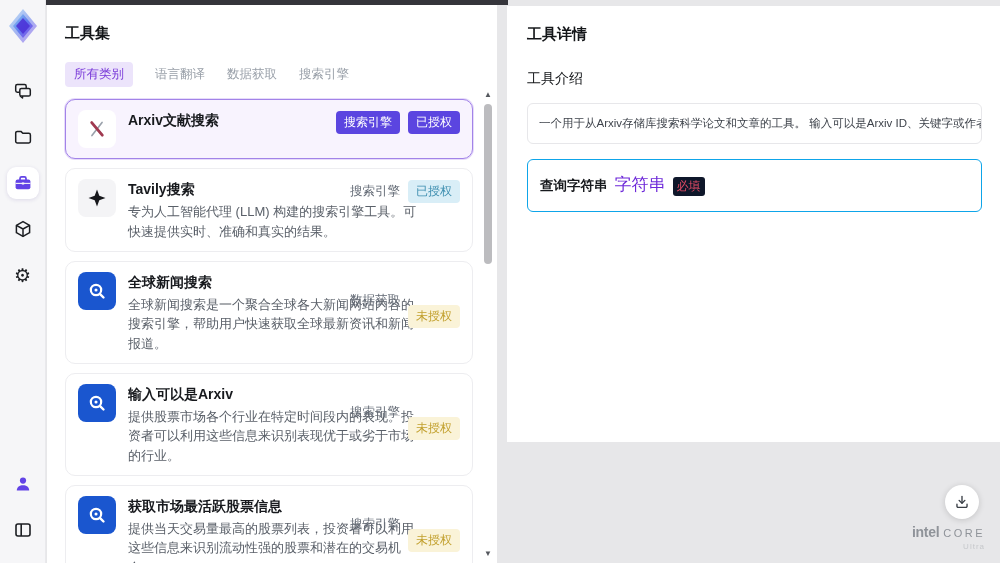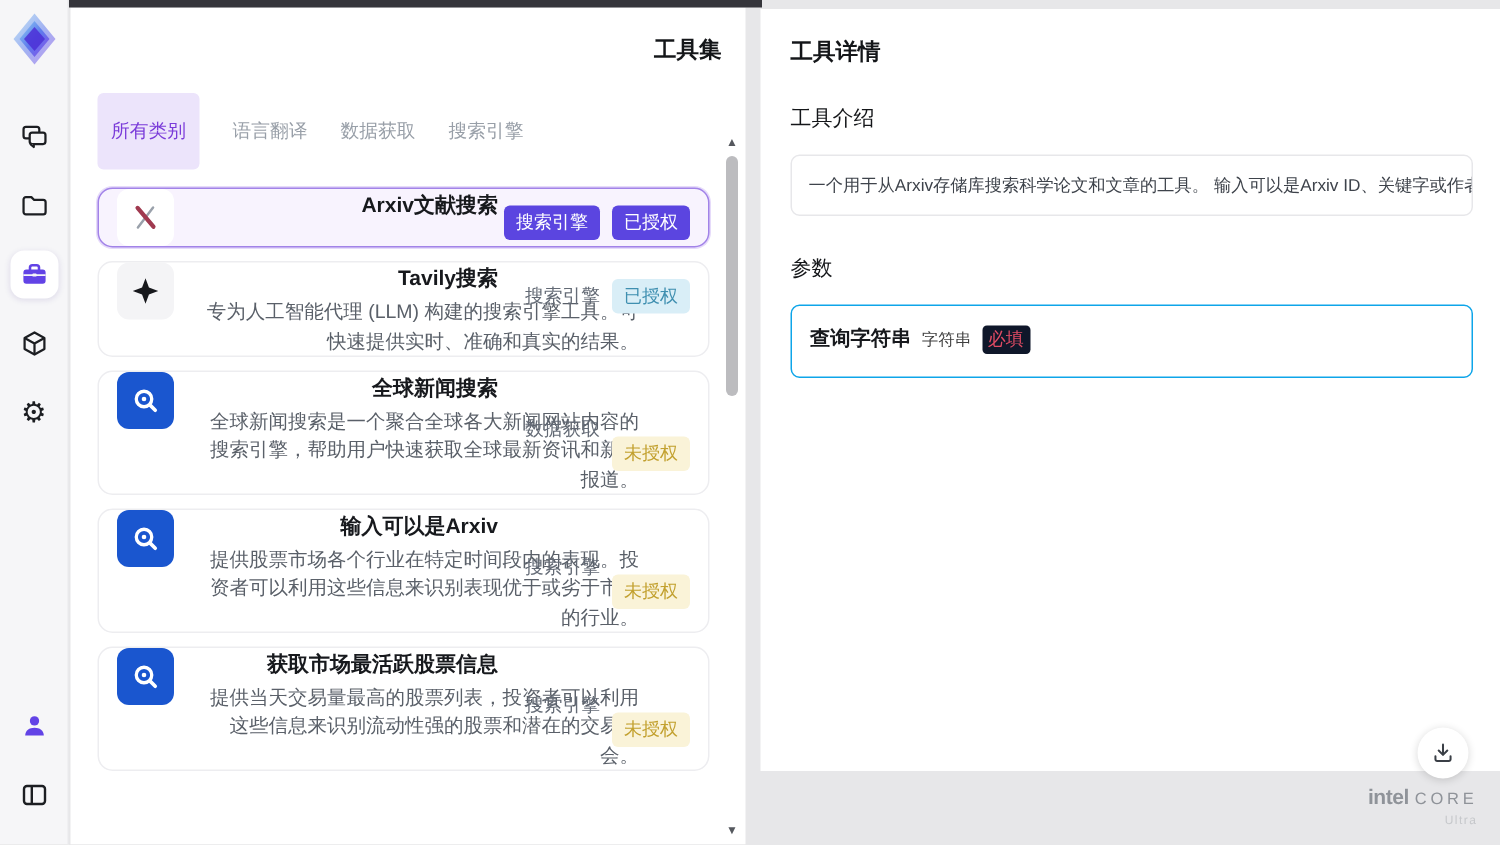--- a/index.html
+++ b/index.html
@@ -15,29 +15,29 @@
              padding:8px 0 10px; z-index:6; }
   .logo { width:32px; height:36px; margin-bottom:24px; }
   .nav-item { width:32px; height:32px; border-radius:9px; display:flex; align-items:center;
               justify-content:center; margin:7px 0; cursor:pointer; color:#1c1e22; }
   .nav-item.active { background:#ffffff; box-shadow:0 1px 4px rgba(40,20,120,.12); }
   .spacer { flex:1; }
   .gear-glyph { font-size:19px; line-height:1; color:#1c1e22; }
 
   
   .main-panel { position:absolute; left:47px; top:5px; width:450px; height:558px; background:#fff;
-                padding:19px 16px 0 18px; overflow:hidden;text-align:right; }
+                padding:19px 16px 0 18px; overflow:hidden; }
   .panel-title { font-size:15px; font-weight:bold; color:#141619; }
   .tabs { display:flex; align-items:center; gap:22px; margin-top:19px; font-size:12.5px; color:#989fa8; }
   .tab { cursor:pointer; white-space:nowrap; }
-  .tab.active { background:#ece4fb; color:#7a3bd9; padding:17px 9px; border-radius:4px;font-family:Liberation Serif, serif; }
+  .tab.active { background:#ece4fb; color:#7a3bd9; padding:4px 9px; border-radius:4px;font-family:Liberation Serif, serif; }
 
   .cards { margin-top:12px; padding-right:8px; }
   .card { position:relative; display:flex; align-items:flex-start; background:#fff;
-          border:1px solid #ededf0; border-radius:10px; padding:0 12px; margin-bottom:9px; cursor:pointer; }
+          border:1px solid #ededf0; border-radius:10px; padding:10px 12px; margin-bottom:9px; cursor:pointer; }
   .card.selected { background:#f8f3fe; border:1px solid #a283e8; box-shadow:0 0 0 1px #e6dbfa; }
   .card-icon { width:38px; height:38px; border-radius:8px; flex:none; display:flex; align-items:center;
                justify-content:center; background:#f4f4f6; overflow:hidden; }
   .card.selected .card-icon { background:#ffffff; }
   .card-icon.blue { background:#1a56cf; }
   .card-body { flex:1; min-width:0; margin-left:12px; }
   .card-name { font-size:14px; font-weight:bold; color:#17191d; line-height:1.45; padding-right:128px;
                white-space:nowrap; overflow:hidden; }
   .card-desc { font-size:13px; color:#5a6069; line-height:1.48; margin-top:3px; padding-right:34px; }
   .card-desc.one-line { white-space:nowrap; overflow:hidden; padding-right:130px; }
@@ -50,30 +50,30 @@
 
   
   .scrollbar { position:absolute; right:4px; top:86px; bottom:4px; width:10px; display:flex;
                flex-direction:column; align-items:center; }
   .sb-arrow { font-size:8px; color:#55585e; line-height:8px; height:9px; cursor:pointer; }
   .sb-track { flex:1; width:8px; position:relative; }
   .sb-thumb { position:absolute; top:4px; left:0; width:8px; height:160px; background:#bcbcbf;
               border-radius:4px; cursor:pointer; }
 
   
-  .detail-panel { position:absolute; left:507px; top:6px; width:493px; height:508px; background:#fff;
+  .detail-panel { position:absolute; left:507px; top:6px; width:493px; height:436px; background:#fff;
                   padding:19px 18px 0 20px; overflow:hidden; }
   .detail-title { font-size:15px; font-weight:bold; color:#141619; }
   .section-heading { font-size:14px; font-weight:normal; color:#141619; margin-top:26px; }
   .intro-box { margin-top:15px; border:1px solid #e7e7ea; border-radius:6px; padding:12px 11px;
                font-size:11.5px; color:#3e434b; white-space:nowrap; overflow:hidden; }
   .param-box { margin-top:15px; border:1px solid #0ea5e9; border-radius:6px; padding:13px 12px 15px; }
   .param-head { display:flex; align-items:baseline; gap:7px; }
   .param-name { font-size:13.5px; font-weight:bold; color:#17191d; }
-  .param-type { font-size:11px; color:#404040; }
+  .param-type { font-size:17px; color:#6d28d9; }
   .param-required { font-size:12px; color:#e14b64; background:#0f172a; padding:1px 4px; border-radius:3px; }
   .param-desc { font-size:13px; color:#4c525b; margin-top:10px; }
 
   
   .download-fab { position:absolute; right:21px; bottom:44px; width:34px; height:34px; border-radius:50%;
                   background:#fff; box-shadow:0 1px 6px rgba(0,0,0,.16); display:flex; align-items:center;
                   justify-content:center; cursor:pointer; z-index:9; }
   .intel-logo { position:absolute; right:15px; bottom:12px; text-align:right; color:#8f9399; z-index:9; }
   .intel-word { font-size:14px; font-weight:bold; letter-spacing:-0.3px; }
   .core-word { font-size:11px; letter-spacing:2.5px; margin-left:4px; }
@@ -274,21 +274,20 @@
       <span class="sb-arrow">▼</span>
     </div>
   </section>
 
   <section class="detail-panel">
     <div class="detail-title">工具详情</div>
 
     <div class="section-heading">工具介绍</div>
     <div class="intro-box">一个用于从Arxiv存储库搜索科学论文和文章的工具。 输入可以是Arxiv ID、关键字或作者姓名。</div>
 
-    <div class="section-heading">参数</div>
     <div class="param-box">
       <div class="param-head">
         <span class="param-name">查询字符串</span>
         <span class="param-type">字符串</span>
         <span class="param-required">必填</span>
       </div>
     </div>
   </section>
 
   <div class="download-fab">

